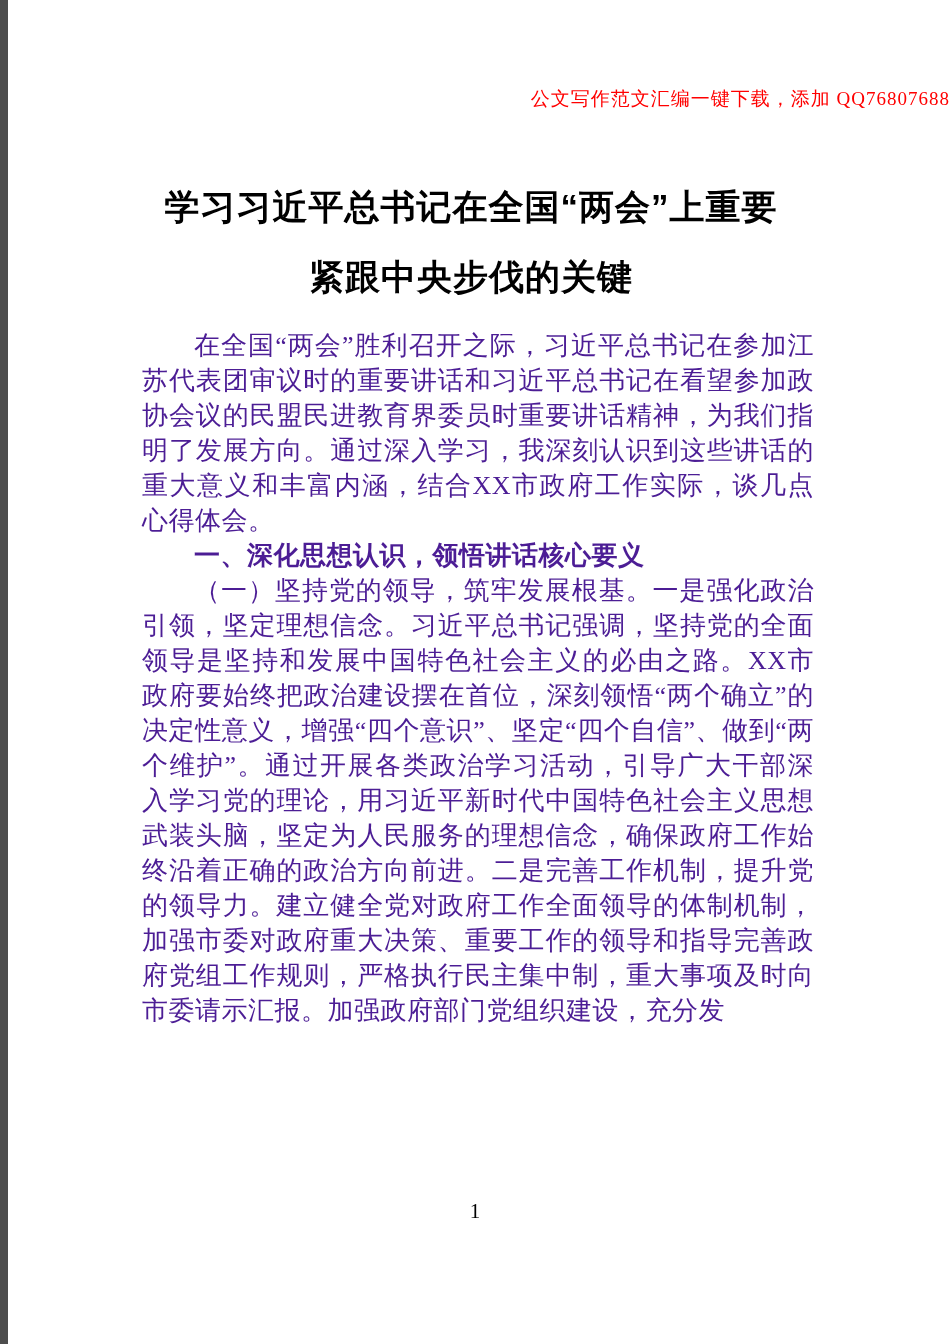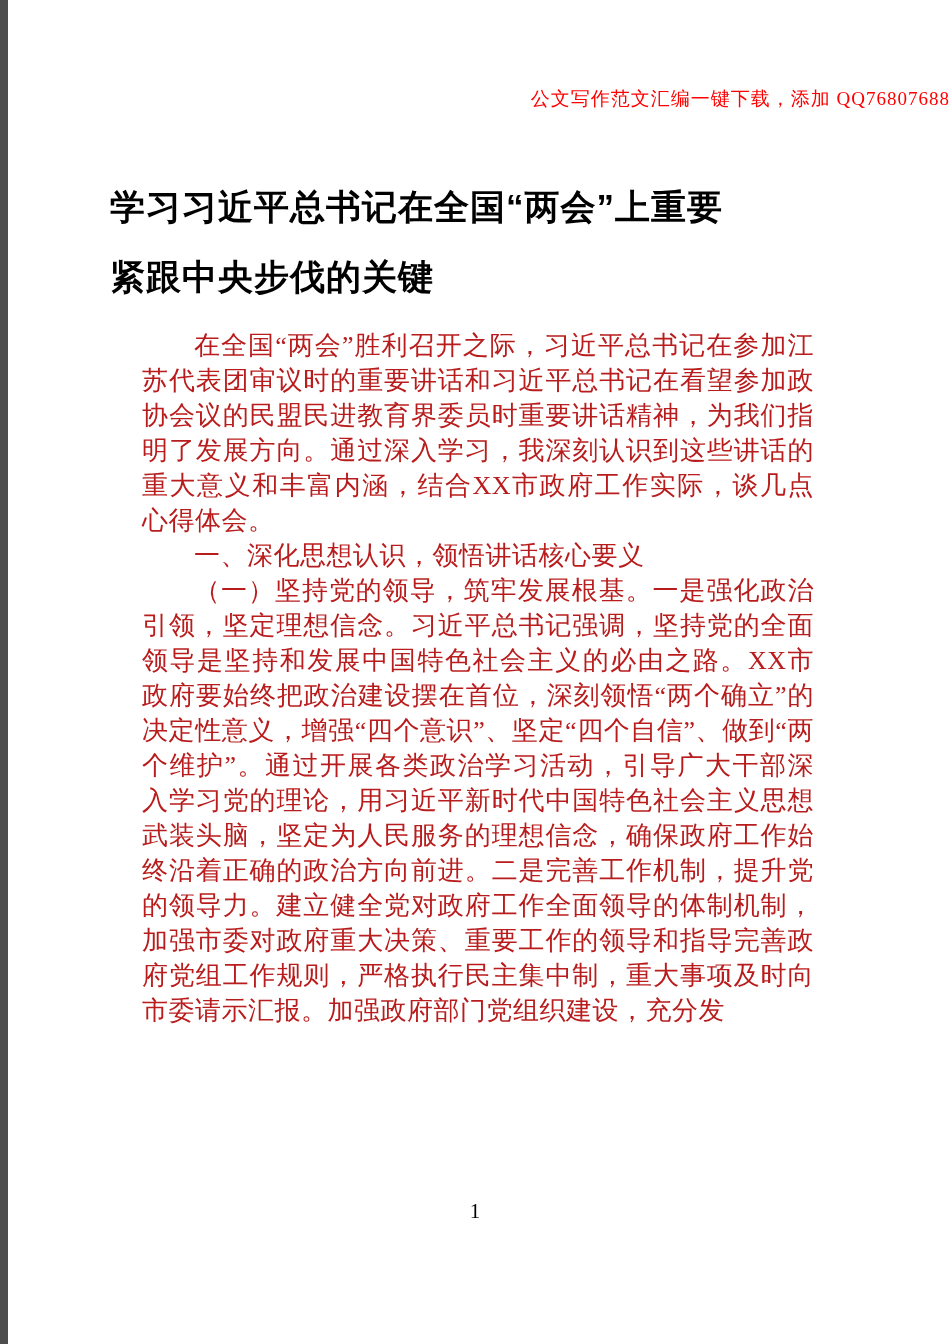--- a/index.html
+++ b/index.html
@@ -27,46 +27,46 @@
     color: #ff0000;
     font-size: 19px;
     letter-spacing: 1px;
     font-family: Liberation Serif, serif;
   }
   .doc-title {
     position: absolute;
     top: 172px;
     left: 110px;
     right: 118px;
-    text-align: left;
+    text-align: center;
     font-weight: bold;
     font-size: 35px;
     line-height: 70px;
     letter-spacing: 1px;
     color: #000000;
     font-family: "Liberation Sans", "DejaVu Sans", sans-serif;
   }
   .doc-title .title-line { display: block; }
   .doc-body {
     position: absolute;
     top: 328px;
     left: 142px;
     width: 672px;
     font-size: 26px;
     line-height: 35px;
     letter-spacing: 0.5px;
     text-align: justify;
     text-justify: inter-ideograph;
-    color: #b91c1c;
+    color: #4c1d95;
   }
   .doc-body p {
     text-indent: 2em;
   }
   .doc-body p.section-heading {
-    font-weight: normal;
+    font-weight: bold;
     font-family: "Liberation Sans", "DejaVu Sans", sans-serif;
   }
   .page-number {
     position: absolute;
     bottom: 120px;
     left: 0;
     width: 100%;
     text-align: center;
     font-size: 21px;
     color: #000000;

